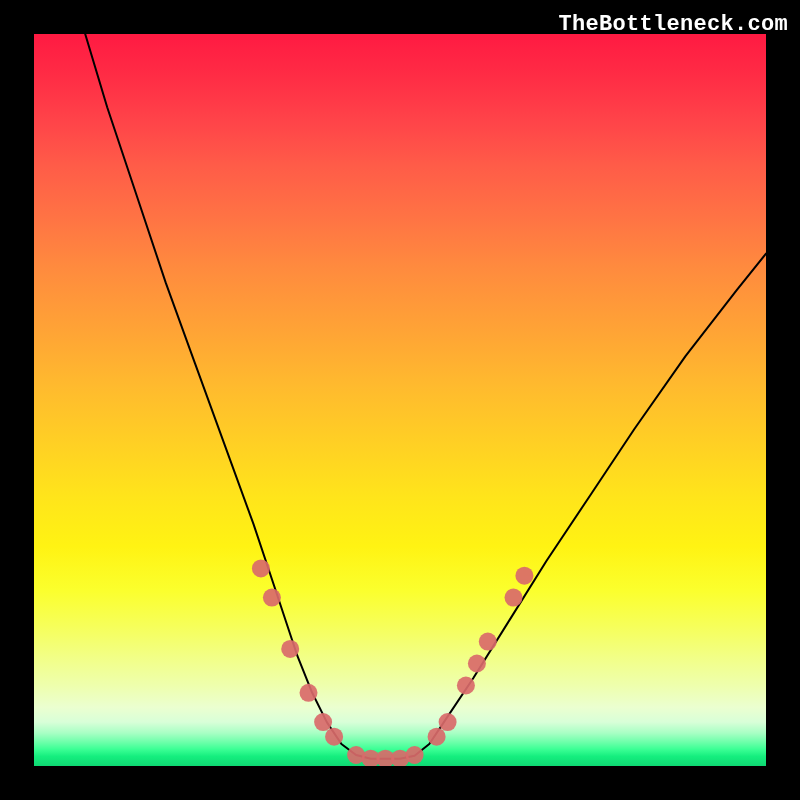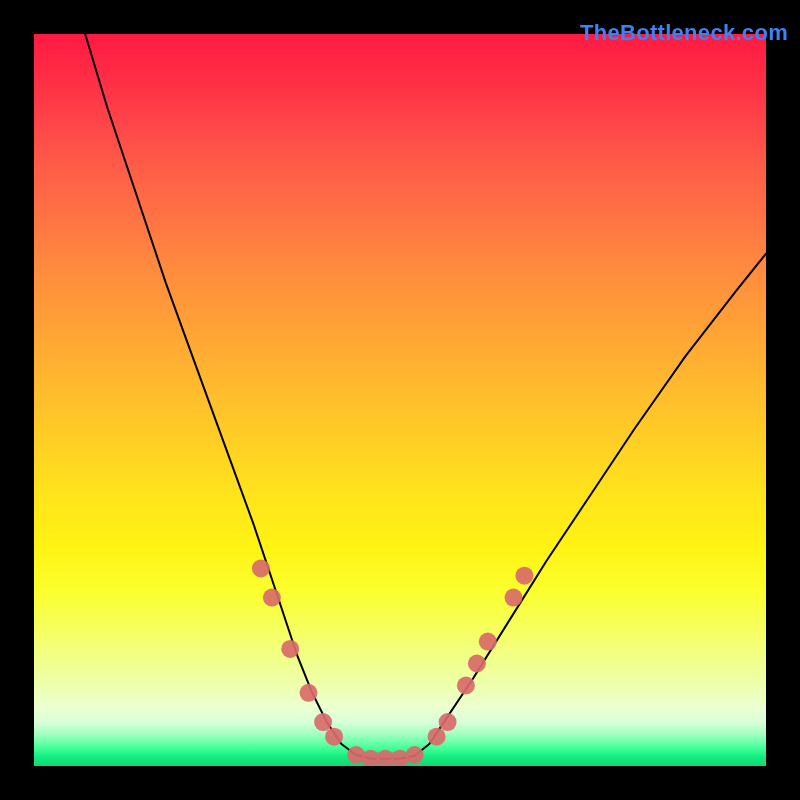--- a/index.html
+++ b/index.html
@@ -50,26 +50,26 @@
       #d8ffd8 94%,
       #a8ffc4 95.5%,
       #6fffab 96.7%,
       #3cff95 97.7%,
       #15ee7e 98.7%,
       #0fd873 100%
     );
   }
   .watermark {
     position: absolute;
-    top: 20px;
+    top: 12px;
     right: 12px;
-    font-family: Liberation Sans, sans-serif;
+    font-family: Liberation Mono, monospace;
     font-size: 22px;
     font-weight: 600;
-    color: #3b82f6;
+    color: #ffffff;
     letter-spacing: 0.3px;
     user-select: none;
   }
   svg.curve {
     position: absolute;
     inset: 0;
   }
 </style>
 </head>
 <body>

